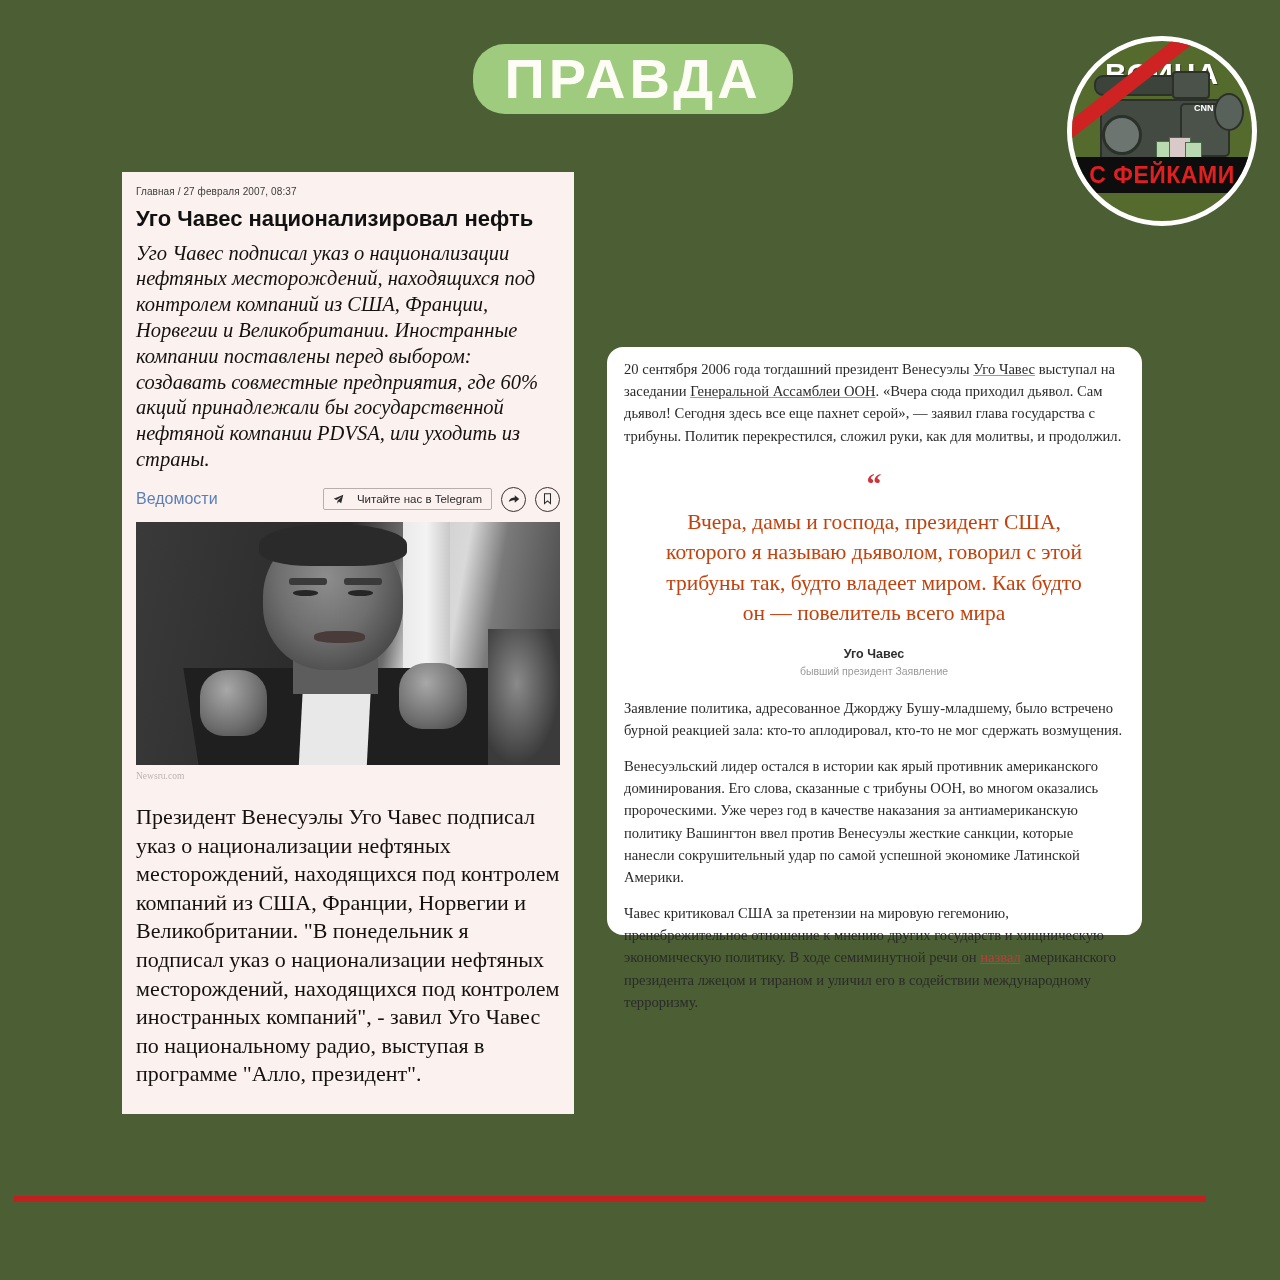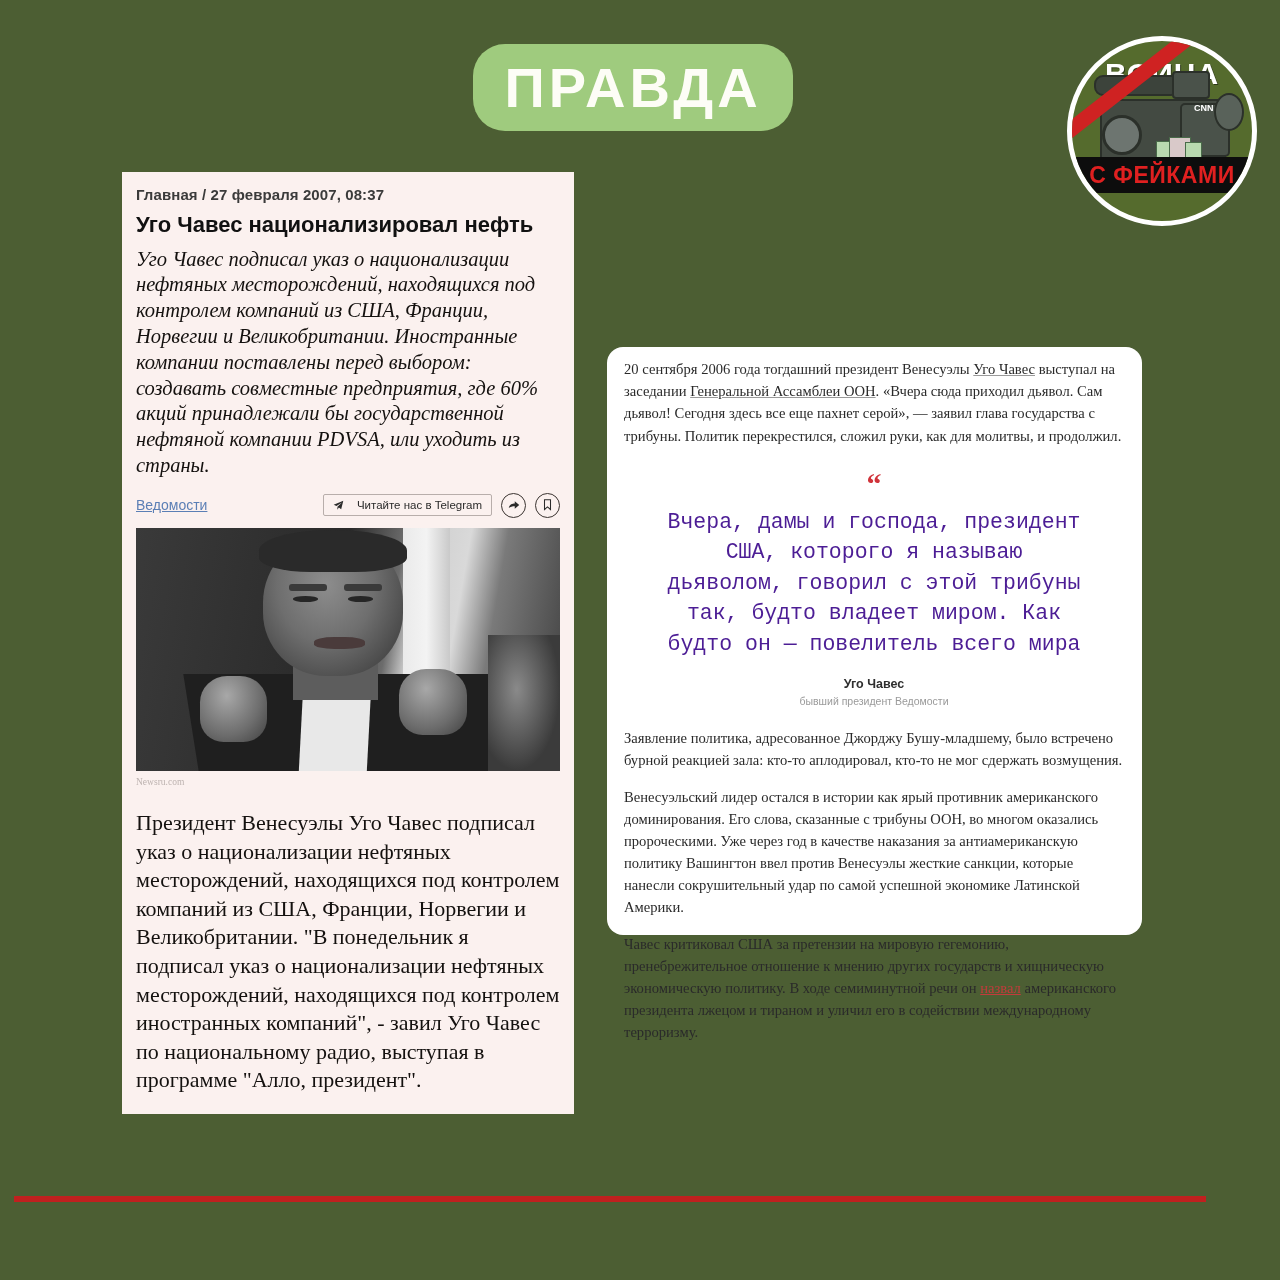--- a/index.html
+++ b/index.html
@@ -7,21 +7,21 @@
     width:1280px;height:1280px;
     background:#4c5e33;
     font-family:"Liberation Sans", sans-serif;
     overflow:hidden;
     position:relative;
   }
   .stage{position:absolute;inset:0;}
 
   
   .pravda-banner{
-    position:absolute;left:473px;top:44px;width:320px;height:87px;
+    position:absolute;left:473px;top:44px;width:320px;height:70px;
     background:#9fcb7e;
     display:flex;align-items:center;justify-content:center;border-radius:32px;
   }
   .pravda-banner .txt{
     color:#fdfdf6;
     font-size:56px;font-weight:bold;letter-spacing:4px;
     font-family:"Liberation Sans", sans-serif;
     line-height:1;
   }
 
@@ -87,36 +87,36 @@
   }
 
   
   .card-left{
     position:absolute;left:122px;top:172px;width:452px;height:942px;
     background:#fbf1ef;
     overflow:hidden;
   }
   .card-left .pad{padding:14px 14px 0 14px;}
   .breadcrumb{
-    font-size:15px;color:#3b3b3b;margin-bottom:9px;letter-spacing:.1px;font-weight:bold;
+    font-size:10px;color:#3b3b3b;margin-bottom:9px;letter-spacing:.1px;
   }
   .art-title{
     font-size:22px;line-height:1.16;font-weight:bold;color:#111;
     margin:0 0 9px 0;font-family:"Liberation Sans", sans-serif;
   }
   .art-lead{
     font-family:"Liberation Serif", serif;
     font-style:italic;
     font-size:20.5px;line-height:1.26;color:#14110f;margin:0;
   }
   .meta-row{
     display:flex;align-items:center;margin:14px 0 10px 0;
   }
   .meta-source{
-    font-size:14px;color:#5b7fb5;flex:0 0 auto;text-decoration:underline;
+    font-size:16px;color:#5b7fb5;flex:0 0 auto;
   }
   .meta-spacer{flex:1 1 auto;}
   .tg-btn{
     border:1px solid #b8aeab;background:transparent;color:#2b2b2b;
     font-size:11.5px;padding:4px 9px;display:flex;align-items:center;gap:13px;
     border-radius:2px;
   }
   .tg-btn svg{display:block;}
   .round-ico{
     width:23px;height:23px;border-radius:50%;border:1.2px solid #3a3330;
@@ -181,22 +181,22 @@
   }
   .red-link{
     color:#c23b3b;text-decoration:underline;text-decoration-color:#c23b3b;
   }
   .quote-block{margin:22px 0 20px 0;text-align:center;}
   .quote-mark{
     color:#d0333a;font-size:30px;font-weight:bold;line-height:1;
     font-family:"Liberation Serif", serif;margin-bottom:8px;
   }
   .quote-text{
-    font-family:Liberation Mono, monospace;
-    font-size:21.5px;line-height:1.42;color:#4c1d95;margin:0 38px;
+    font-family:Liberation Serif, serif;
+    font-size:21.5px;line-height:1.42;color:#c2410c;margin:0 38px;
   }
   .quote-author{
     margin-top:18px;font-size:12.5px;font-weight:bold;color:#2f2f2f;
   }
   .quote-role{
     margin-top:4px;font-size:10.5px;color:#9a9a9a;
   }
 
   
   .red-rule{
@@ -293,21 +293,21 @@
   </div>
 
   <div class="card-right">
     <div class="rpad">
       <p class="r-para"><span>20 сентября 2006 года тогдашний президент Венесуэлы </span><span class="u-link">Уго Чавес</span><span> выступал на заседании </span><span class="u-link">Генеральной Ассамблеи ООН</span><span>. «Вчера сюда приходил дьявол. Сам дьявол! Сегодня здесь все еще пахнет серой», — заявил глава государства с трибуны. Политик перекрестился, сложил руки, как для молитвы, и продолжил.</span></p>
 
       <div class="quote-block">
         <div class="quote-mark">“</div>
         <div class="quote-text">Вчера, дамы и господа, президент США, которого я называю дьяволом, говорил с этой трибуны так, будто владеет миром. Как будто он — повелитель всего мира</div>
         <div class="quote-author">Уго Чавес</div>
-        <div class="quote-role">бывший президент Ведомости</div>
+        <div class="quote-role">бывший президент Заявление</div>
       </div>
 
       <p class="r-para">Заявление политика, адресованное Джорджу Бушу-младшему, было встречено бурной реакцией зала: кто-то аплодировал, кто-то не мог сдержать возмущения.</p>
 
       <p class="r-para">Венесуэльский лидер остался в истории как ярый противник американского доминирования. Его слова, сказанные с трибуны ООН, во многом оказались пророческими. Уже через год в качестве наказания за антиамериканскую политику Вашингтон ввел против Венесуэлы жесткие санкции, которые нанесли сокрушительный удар по самой успешной экономике Латинской Америки.</p>
 
       <p class="r-para"><span>Чавес критиковал США за претензии на мировую гегемонию, пренебрежительное отношение к мнению других государств и хищническую экономическую политику. В ходе семиминутной речи он </span><span class="red-link">назвал</span><span> американского президента лжецом и тираном и уличил его в содействии международному терроризму.</span></p>
     </div>
   </div>
 

